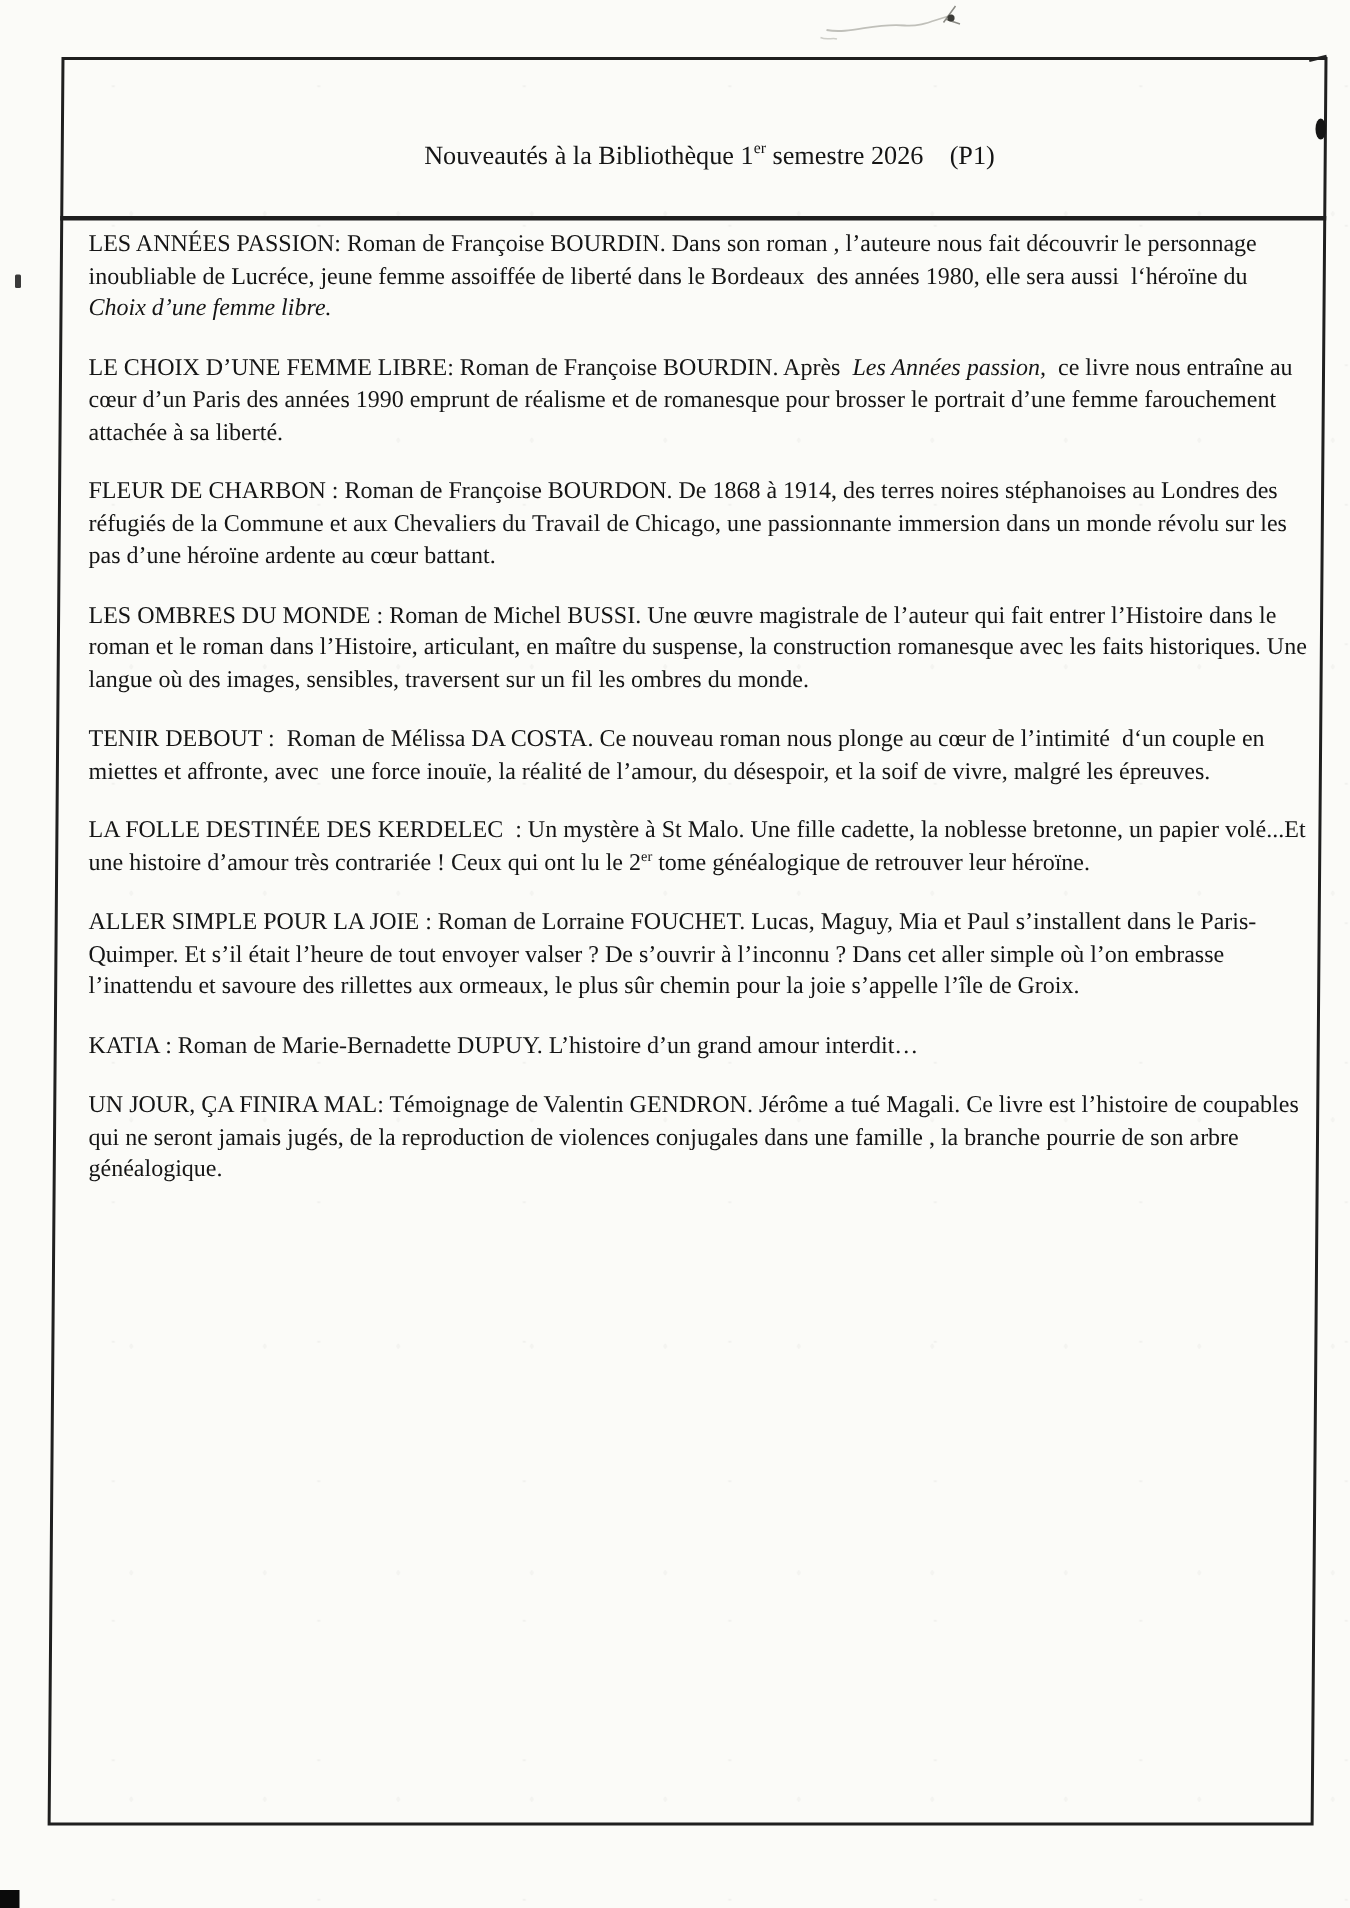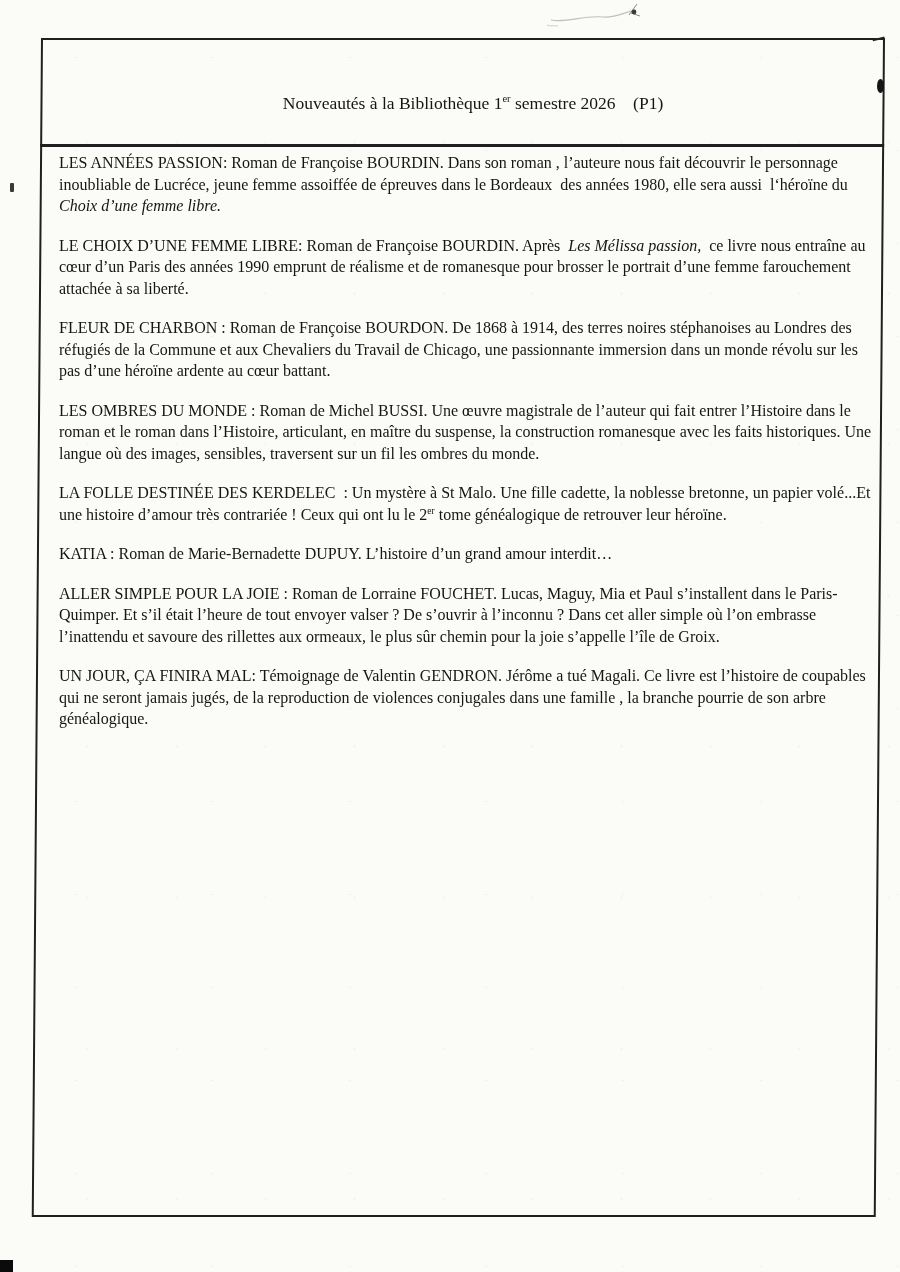--- a/index.html
+++ b/index.html
@@ -135,26 +135,27 @@
   <path d="M2,24 C6,26 10,24 13,25" fill="none" stroke="#cfcfc9" stroke-width="1"></path>
 </svg>
 
 <div class="frame">
   <div class="frame-divider"></div>
 </div>
 
 <div class="doc-title"><span>Nouveautés à la Bibliothèque 1</span><sup>er</sup><span> semestre 2026    (P1)</span></div>
 
 <div class="entries">
-    <p><span>LES ANNÉES PASSION: Roman de Françoise BOURDIN. Dans son roman , l’auteure nous fait découvrir le personnage inoubliable de Lucréce, jeune femme assoiffée de épreuves dans le Bordeaux  des années 1980, elle sera aussi  l‘héroïne du  </span><i>Choix d’une femme libre.</i></p>
-    <p><span>LE CHOIX D’UNE FEMME LIBRE: Roman de Françoise BOURDIN. Après  </span><i>Les Mélissa passion,</i><span>  ce livre nous entraîne au cœur d’un Paris des années 1990 emprunt de réalisme et de romanesque pour brosser le portrait d’une femme farouchement attachée à sa liberté.</span></p>
+    <p><span>LES ANNÉES PASSION: Roman de Françoise BOURDIN. Dans son roman , l’auteure nous fait découvrir le personnage inoubliable de Lucréce, jeune femme assoiffée de liberté dans le Bordeaux  des années 1980, elle sera aussi  l‘héroïne du  </span><i>Choix d’une femme libre.</i></p>
+    <p><span>LE CHOIX D’UNE FEMME LIBRE: Roman de Françoise BOURDIN. Après  </span><i>Les Années passion,</i><span>  ce livre nous entraîne au cœur d’un Paris des années 1990 emprunt de réalisme et de romanesque pour brosser le portrait d’une femme farouchement attachée à sa liberté.</span></p>
     <p><span>FLEUR DE CHARBON : Roman de Françoise BOURDON. De 1868 à 1914, des terres noires stéphanoises au Londres des réfugiés de la Commune et aux Chevaliers du Travail de Chicago, une passionnante immersion dans un monde révolu sur les pas d’une héroïne ardente au cœur battant.</span></p>
     <p><span>LES OMBRES DU MONDE : Roman de Michel BUSSI. Une œuvre magistrale de l’auteur qui fait entrer l’Histoire dans le roman et le roman dans l’Histoire, articulant, en maître du suspense, la construction romanesque avec les faits historiques. Une langue où des images, sensibles, traversent sur un fil les ombres du monde.</span></p>
+    <p><span>TENIR DEBOUT :  Roman de Mélissa DA COSTA. Ce nouveau roman nous plonge au cœur de l’intimité  d‘un couple en miettes et affronte, avec  une force inouïe, la réalité de l’amour, du désespoir, et la soif de vivre, malgré les épreuves.</span></p>
     <p><span>LA FOLLE DESTINÉE DES KERDELEC  : Un mystère à St Malo. Une fille cadette, la noblesse bretonne, un papier volé...Et une histoire d’amour très contrariée ! Ceux qui ont lu le 2</span><sup>er</sup><span> tome généalogique de retrouver leur héroïne.</span></p>
+    <p><span>ALLER SIMPLE POUR LA JOIE : Roman de Lorraine FOUCHET. Lucas, Maguy, Mia et Paul s’installent dans le Paris-Quimper. Et s’il était l’heure de tout envoyer valser ? De s’ouvrir à l’inconnu ? Dans cet aller simple où l’on embrasse l’inattendu et savoure des rillettes aux ormeaux, le plus sûr chemin pour la joie s’appelle l’île de Groix.</span></p>
     <p><span>KATIA : Roman de Marie-Bernadette DUPUY. L’histoire d’un grand amour interdit…</span></p>
-    <p><span>ALLER SIMPLE POUR LA JOIE : Roman de Lorraine FOUCHET. Lucas, Maguy, Mia et Paul s’installent dans le Paris-Quimper. Et s’il était l’heure de tout envoyer valser ? De s’ouvrir à l’inconnu ? Dans cet aller simple où l’on embrasse l’inattendu et savoure des rillettes aux ormeaux, le plus sûr chemin pour la joie s’appelle l’île de Groix.</span></p>
     <p><span>UN JOUR, ÇA FINIRA MAL: Témoignage de Valentin GENDRON. Jérôme a tué Magali. Ce livre est l’histoire de coupables qui ne seront jamais jugés, de la reproduction de violences conjugales dans une famille , la branche pourrie de son arbre généalogique.</span></p>
   </div>
 
 <div class="ink-blob"></div>
 <div class="edge-hook"></div>
 <div class="left-tick"></div>
 <div class="corner-mark"></div>
 
 </body></html>

